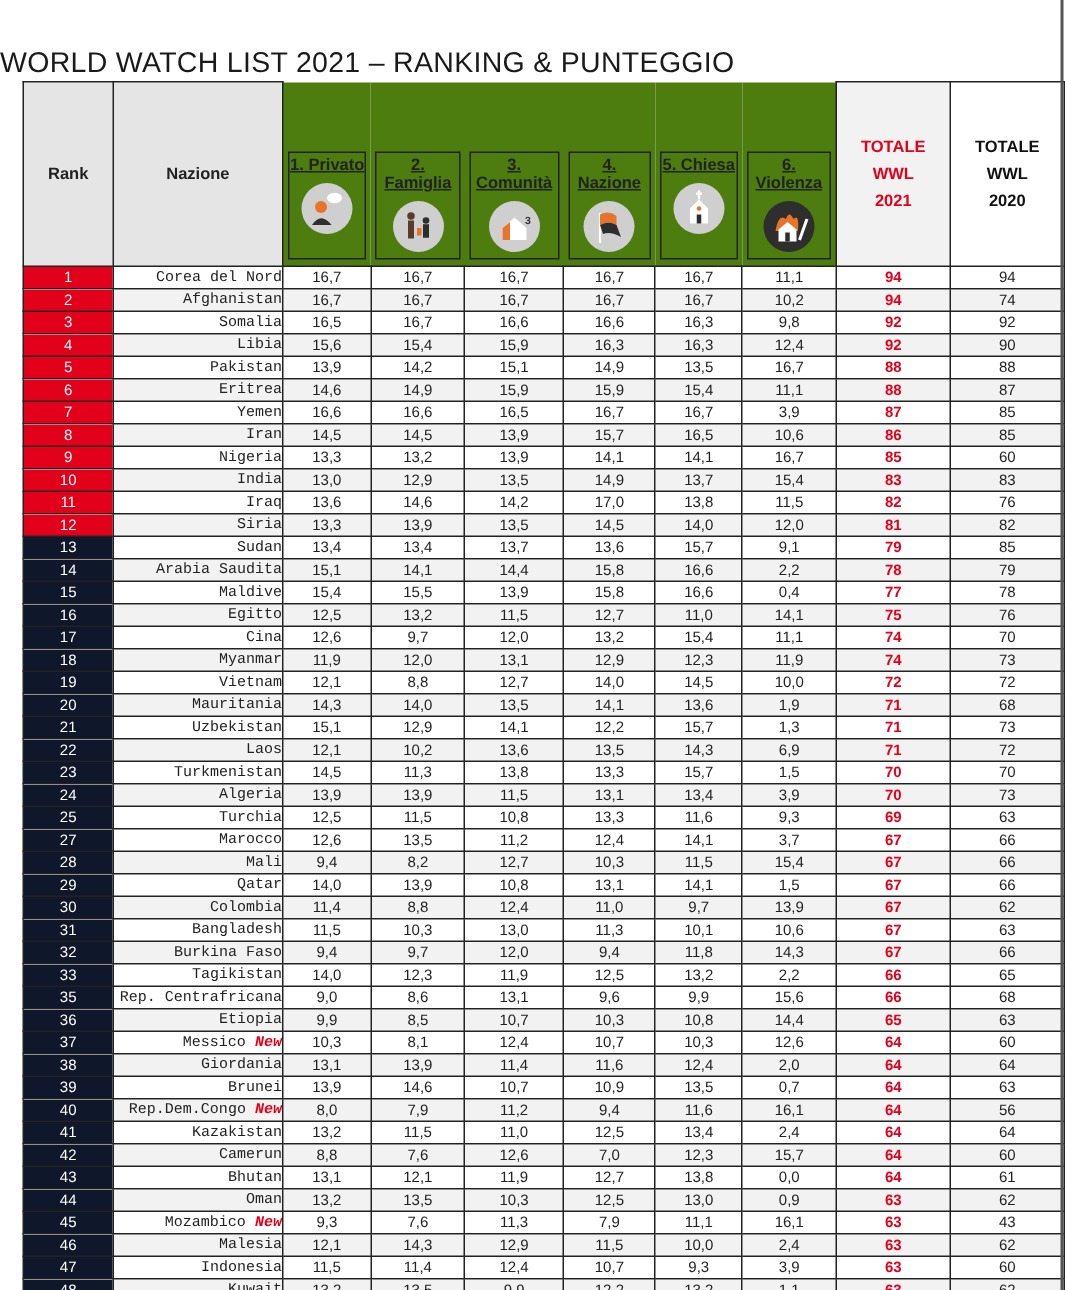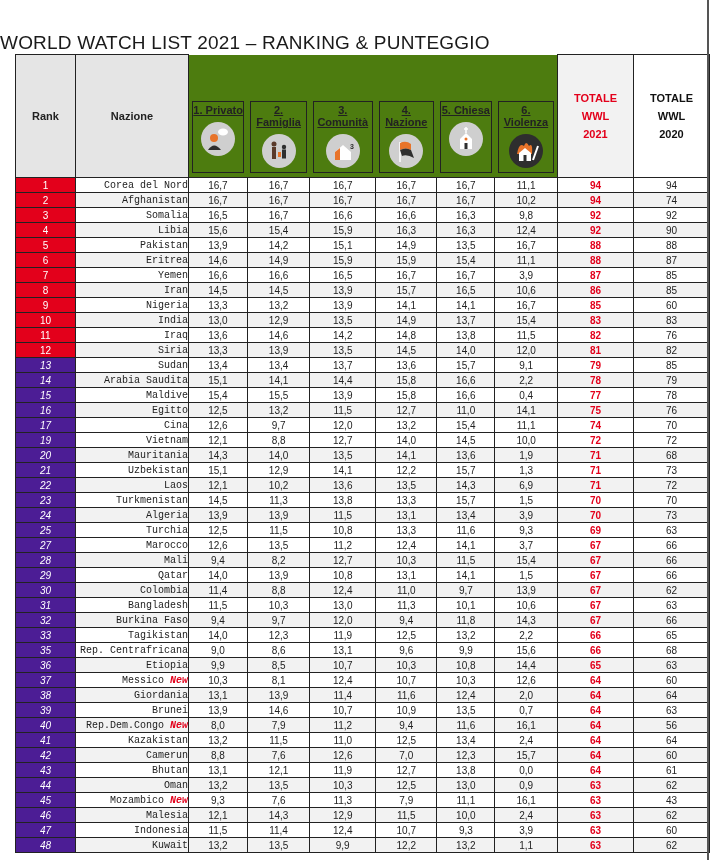--- a/index.html
+++ b/index.html
@@ -16,21 +16,21 @@
   .hdr-rank, .hdr-name { background:#e5e5e5; border:1px solid #222; font-weight:bold; font-size:11px; vertical-align:middle; height:90px; }
   .hdr-t21 { background:#f2f2f2; border:1px solid #222; color:#e3001b; font-weight:bold; font-size:11px; line-height:18px; }
   .hdr-t20 { background:#fff; border:1px solid #222; color:#111; font-weight:bold; font-size:11px; line-height:18px; }
   .hdr-cat { background:#4d7c0f; vertical-align:bottom; padding:0;text-decoration:underline; }
   .catbox { margin:12px 3px 4px 3px; border:1px solid #222; height:70px; display:flex; flex-direction:column; align-items:center; }
   .catlabel { font-weight:bold; font-size:11px; margin-top:2px; }
   .caticon { width:34px; height:34px; border-radius:50%; background:#cfcfcf; margin-top:6px; position:relative; }
   .caticon.dark { background:#2e2e2e; }
   tr.row td.rank { color:#fff; font-size:10px; }
   tr.row td.rank.red { background:#e3001b; }
-  tr.row td.rank.orange { background:#4c1d95;font-style:italic; }
+  tr.row td.rank.orange { background:#0f172a; }
   tr.row td.name { text-align:right; padding-left:4px;font-family:Liberation Mono, monospace; }
   tr.row.alt td:not(.rank) { background:#f2f2f2; }
   tr.row td.t21 { color:#e3001b; font-weight:bold; }
   .new { color:#e3001b; font-weight:bold; font-style:italic; margin-left:6px; }
   .frame-right { position:absolute; left:707px; top:0; width:2px; height:860px; background:#555; }
 </style>
 </head>
 <body>
 
 <div class="title">WORLD WATCH LIST 2021 – RANKING &amp; PUNTEGGIO</div>
@@ -261,21 +261,21 @@
         <td>15,4</td>
         <td class="t21">83</td>
         <td class="t20">83</td>
       </tr>
       <tr class="row">
         <td class="rank red">11</td>
         <td class="name"><span>Iraq</span></td>
         <td>13,6</td>
         <td>14,6</td>
         <td>14,2</td>
-        <td>14,8</td>
+        <td>17,0</td>
         <td>13,8</td>
         <td>11,5</td>
         <td class="t21">82</td>
         <td class="t20">76</td>
       </tr>
       <tr class="row alt">
         <td class="rank red">12</td>
         <td class="name"><span>Siria</span></td>
         <td>13,3</td>
         <td>13,9</td>
@@ -339,20 +339,32 @@
         <td class="name"><span>Cina</span></td>
         <td>12,6</td>
         <td>9,7</td>
         <td>12,0</td>
         <td>13,2</td>
         <td>15,4</td>
         <td>11,1</td>
         <td class="t21">74</td>
         <td class="t20">70</td>
       </tr>
+      <tr class="row alt">
+        <td class="rank orange">18</td>
+        <td class="name"><span>Myanmar</span></td>
+        <td>11,9</td>
+        <td>12,0</td>
+        <td>13,1</td>
+        <td>12,9</td>
+        <td>12,3</td>
+        <td>11,9</td>
+        <td class="t21">74</td>
+        <td class="t20">73</td>
+      </tr>
       <tr class="row">
         <td class="rank orange">19</td>
         <td class="name"><span>Vietnam</span></td>
         <td>12,1</td>
         <td>8,8</td>
         <td>12,7</td>
         <td>14,0</td>
         <td>14,5</td>
         <td>10,0</td>
         <td class="t21">72</td>

